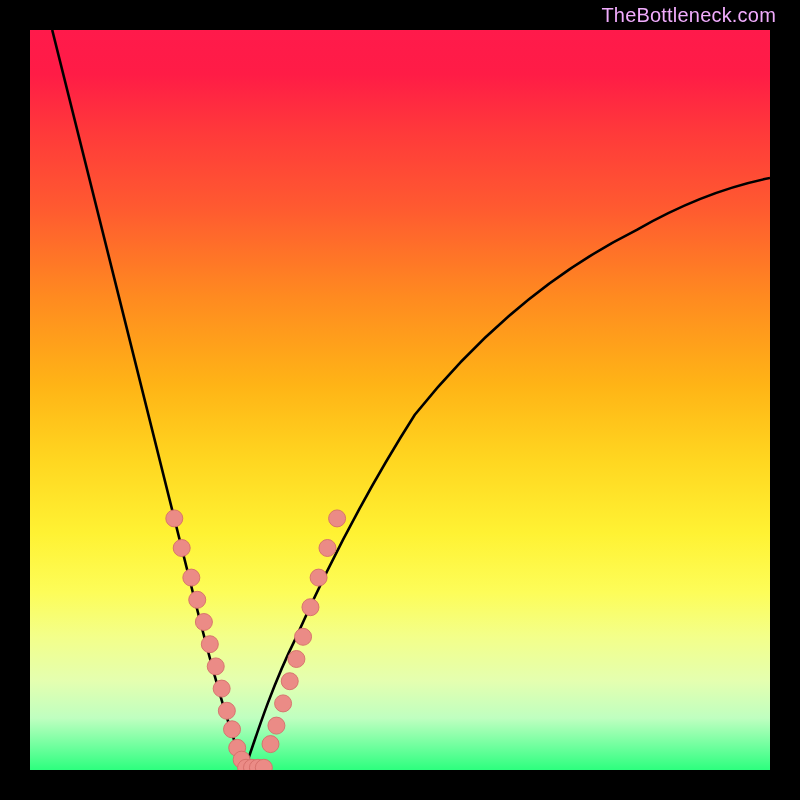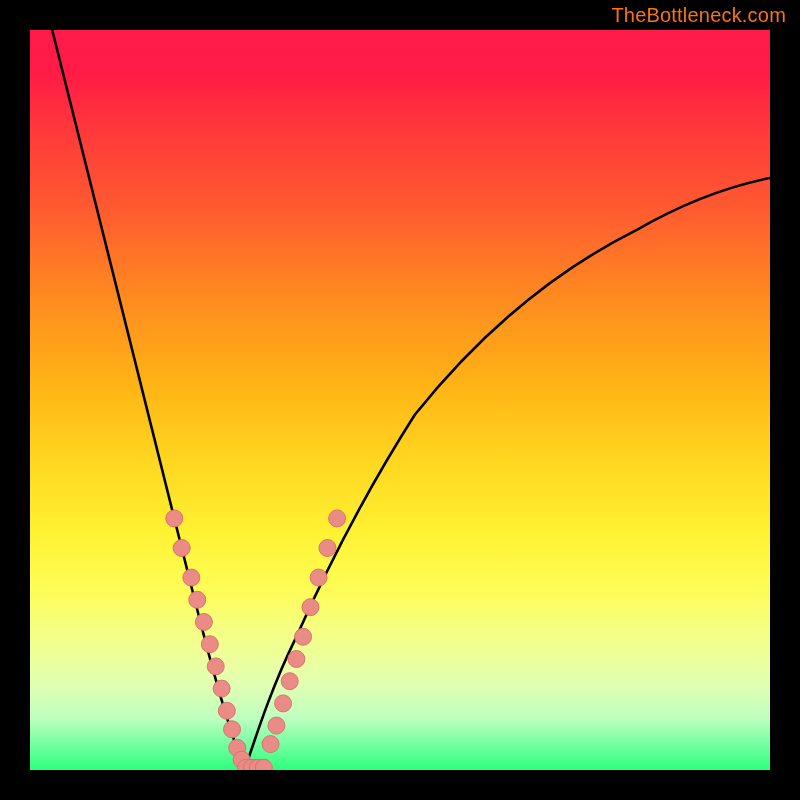--- a/index.html
+++ b/index.html
@@ -42,22 +42,22 @@
   svg.curve {
     position: absolute;
     left: 0;
     top: 0;
     width: 740px;
     height: 740px;
   }
   .watermark {
     position: absolute;
     top: 4px;
-    right: 14px;
-    color: #f97316;
+    right: 24px;
+    color: #f0abfc;
     font-size: 20px;
     letter-spacing: 0.2px;
     font-weight: 400;
   }
 </style>
 </head>
 <body>
 
 <div class="chart-wrap">
 

